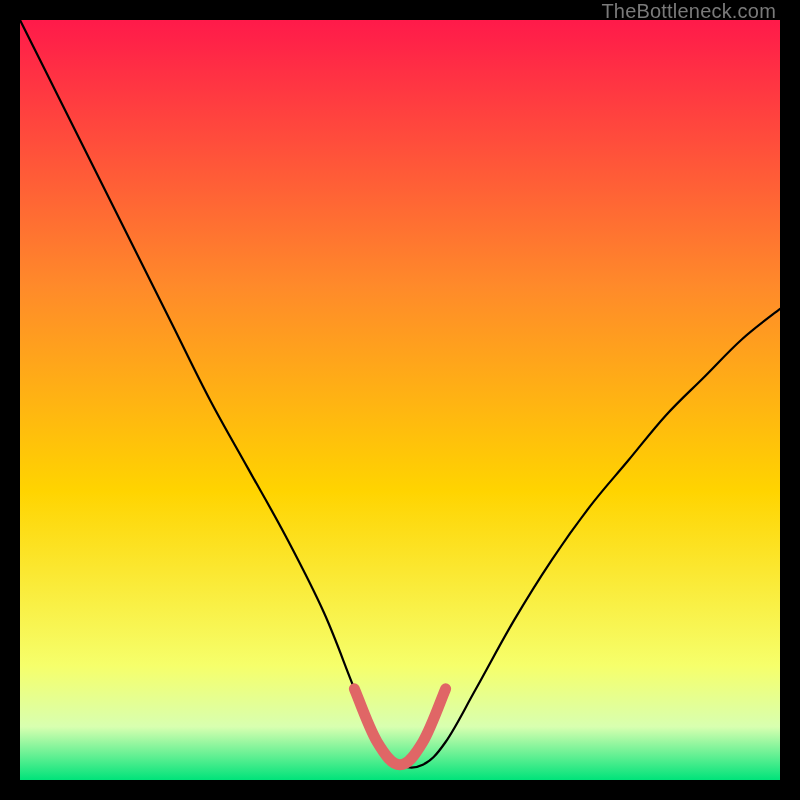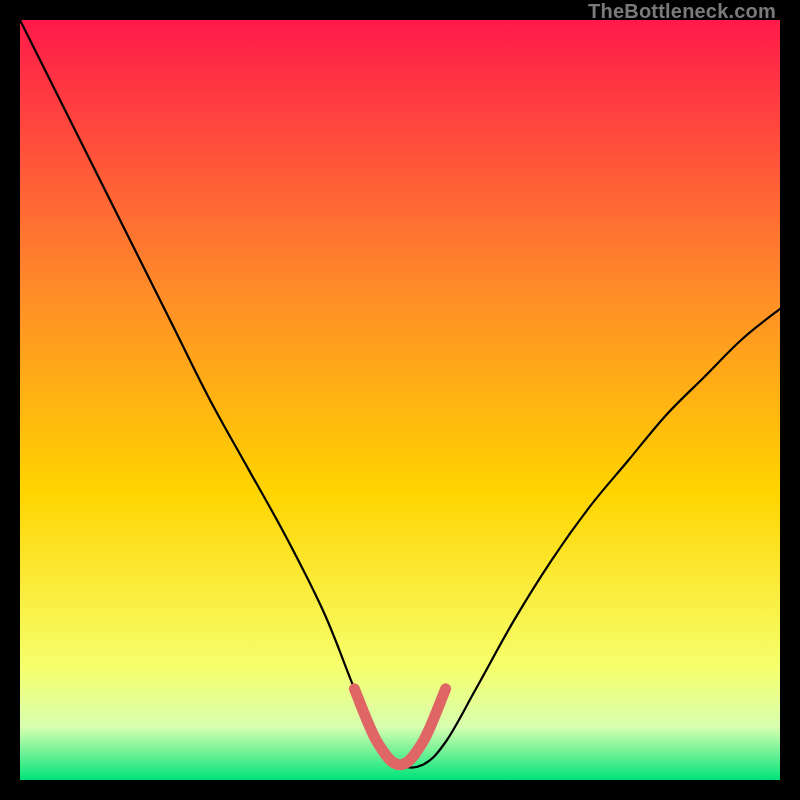--- a/index.html
+++ b/index.html
@@ -24,21 +24,21 @@
     width: 760px;
     height: 760px;
     box-sizing: border-box;
   }
   .watermark {
     position: absolute;
     top: 0px;
     right: 24px;
     color: #7a7a7a;
     font-size: 20px;
-    font-weight: 700;
+    font-weight: 400;
     font-family: Arial, Helvetica, sans-serif;
     letter-spacing: 0.2px;
     z-index: 10;
   }
   svg {
     display: block;
   }
 </style>
 </head>
 <body>

